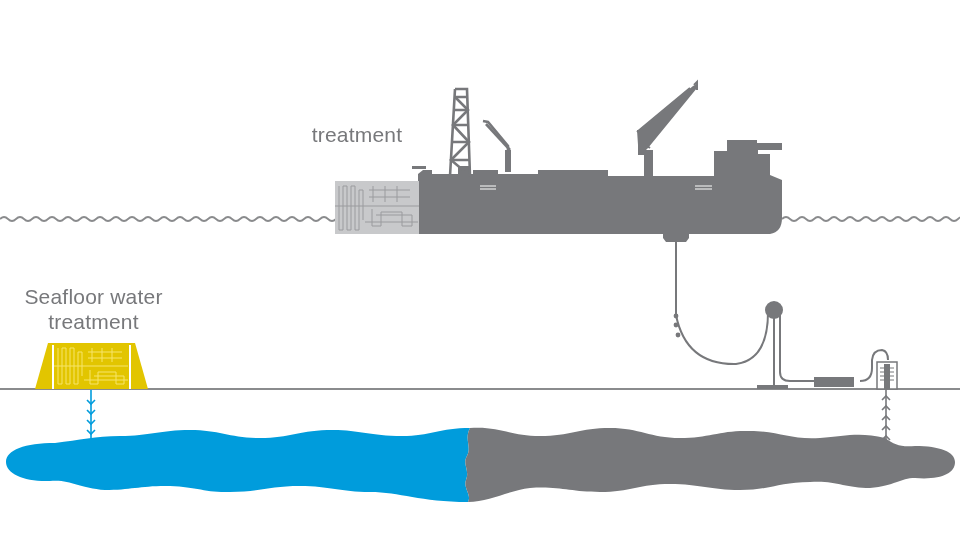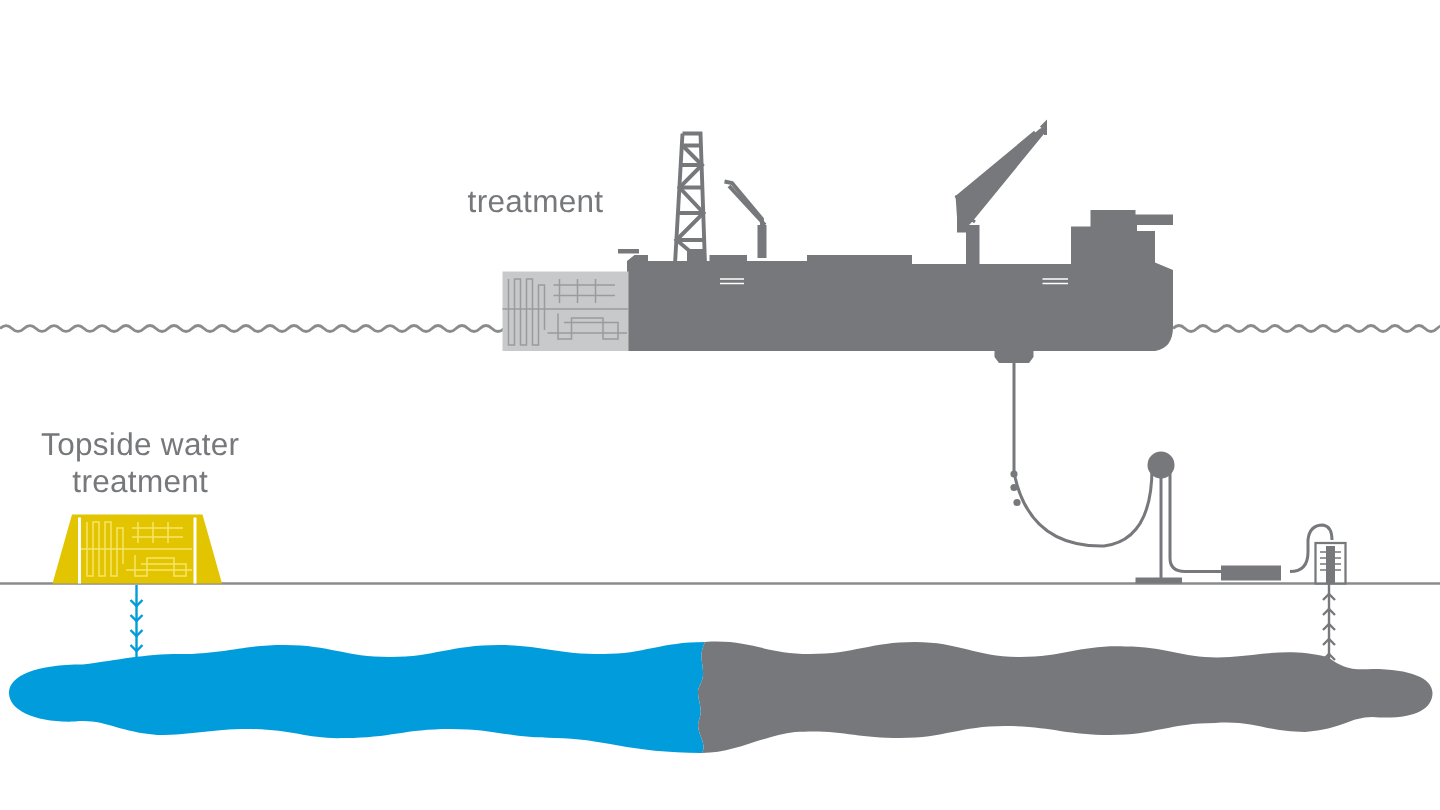--- a/index.html
+++ b/index.html
@@ -109,15 +109,15 @@
   </g>
 
   <path id="reservoir-blue" class="blue-fill" d="M470 428 C440 428 430 436 402 436 C370 436 360 430 333 430 C300 430 290 438 260 438 C230 438 220 430 190 430 C160 430 150 436 120 436 C95 436 80 440 55 443 C25 443 6 450 6 462 C6 474 25 482 50 481 C70 479 78 488 105 490 C130 490 140 486 165 486 C195 486 205 493 230 492 C260 492 270 486 300 486 C330 486 340 492 370 492 C400 492 420 502 468 502 C472 495 463 488 466 480 C470 470 462 464 467 456 C472 446 464 440 470 428 Z" fill="#009cdc"></path>
   <path id="reservoir-grey" class="grey-fill" d="M470 428 C500 426 510 436 540 436 C570 436 580 428 610 428 C640 428 650 438 680 438 C710 438 720 430 750 431 C780 431 790 440 820 438 C845 436 860 432 885 438 C895 445 900 447 915 446 C940 446 955 452 955 462 C955 474 940 480 915 478 C900 478 895 486 870 488 C845 488 835 480 810 482 C780 482 770 490 740 490 C710 490 700 484 670 484 C640 484 630 492 600 492 C570 492 560 486 530 488 C510 490 490 502 468 502 C472 495 463 488 466 480 C470 470 462 464 467 456 C472 446 464 440 470 428 Z" fill="#77787b"></path>
 </svg>
 
 <div id="topside-label" class="label" style="color: rgb(119, 120, 123);">
   <div>treatment</div>
 </div>
 <div id="seafloor-label" class="label" style="color: rgb(119, 120, 123);">
-  <div>Topside water</div>
+  <div>Seafloor water</div>
   <div>treatment</div>
 </div>
 
 </body></html>

